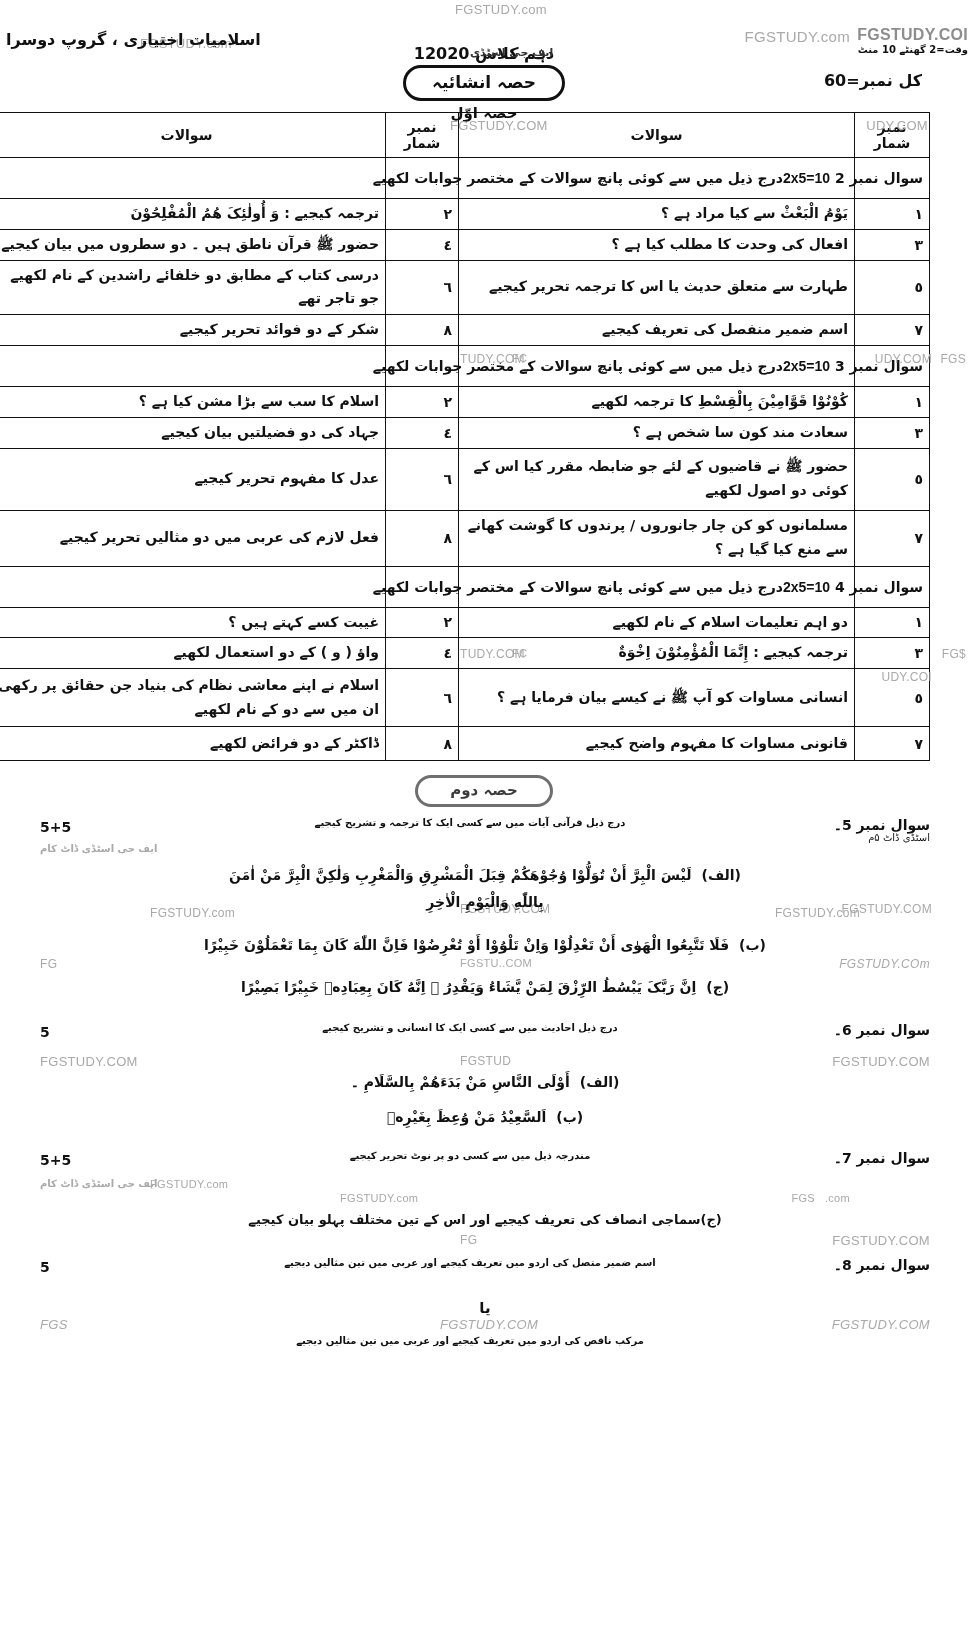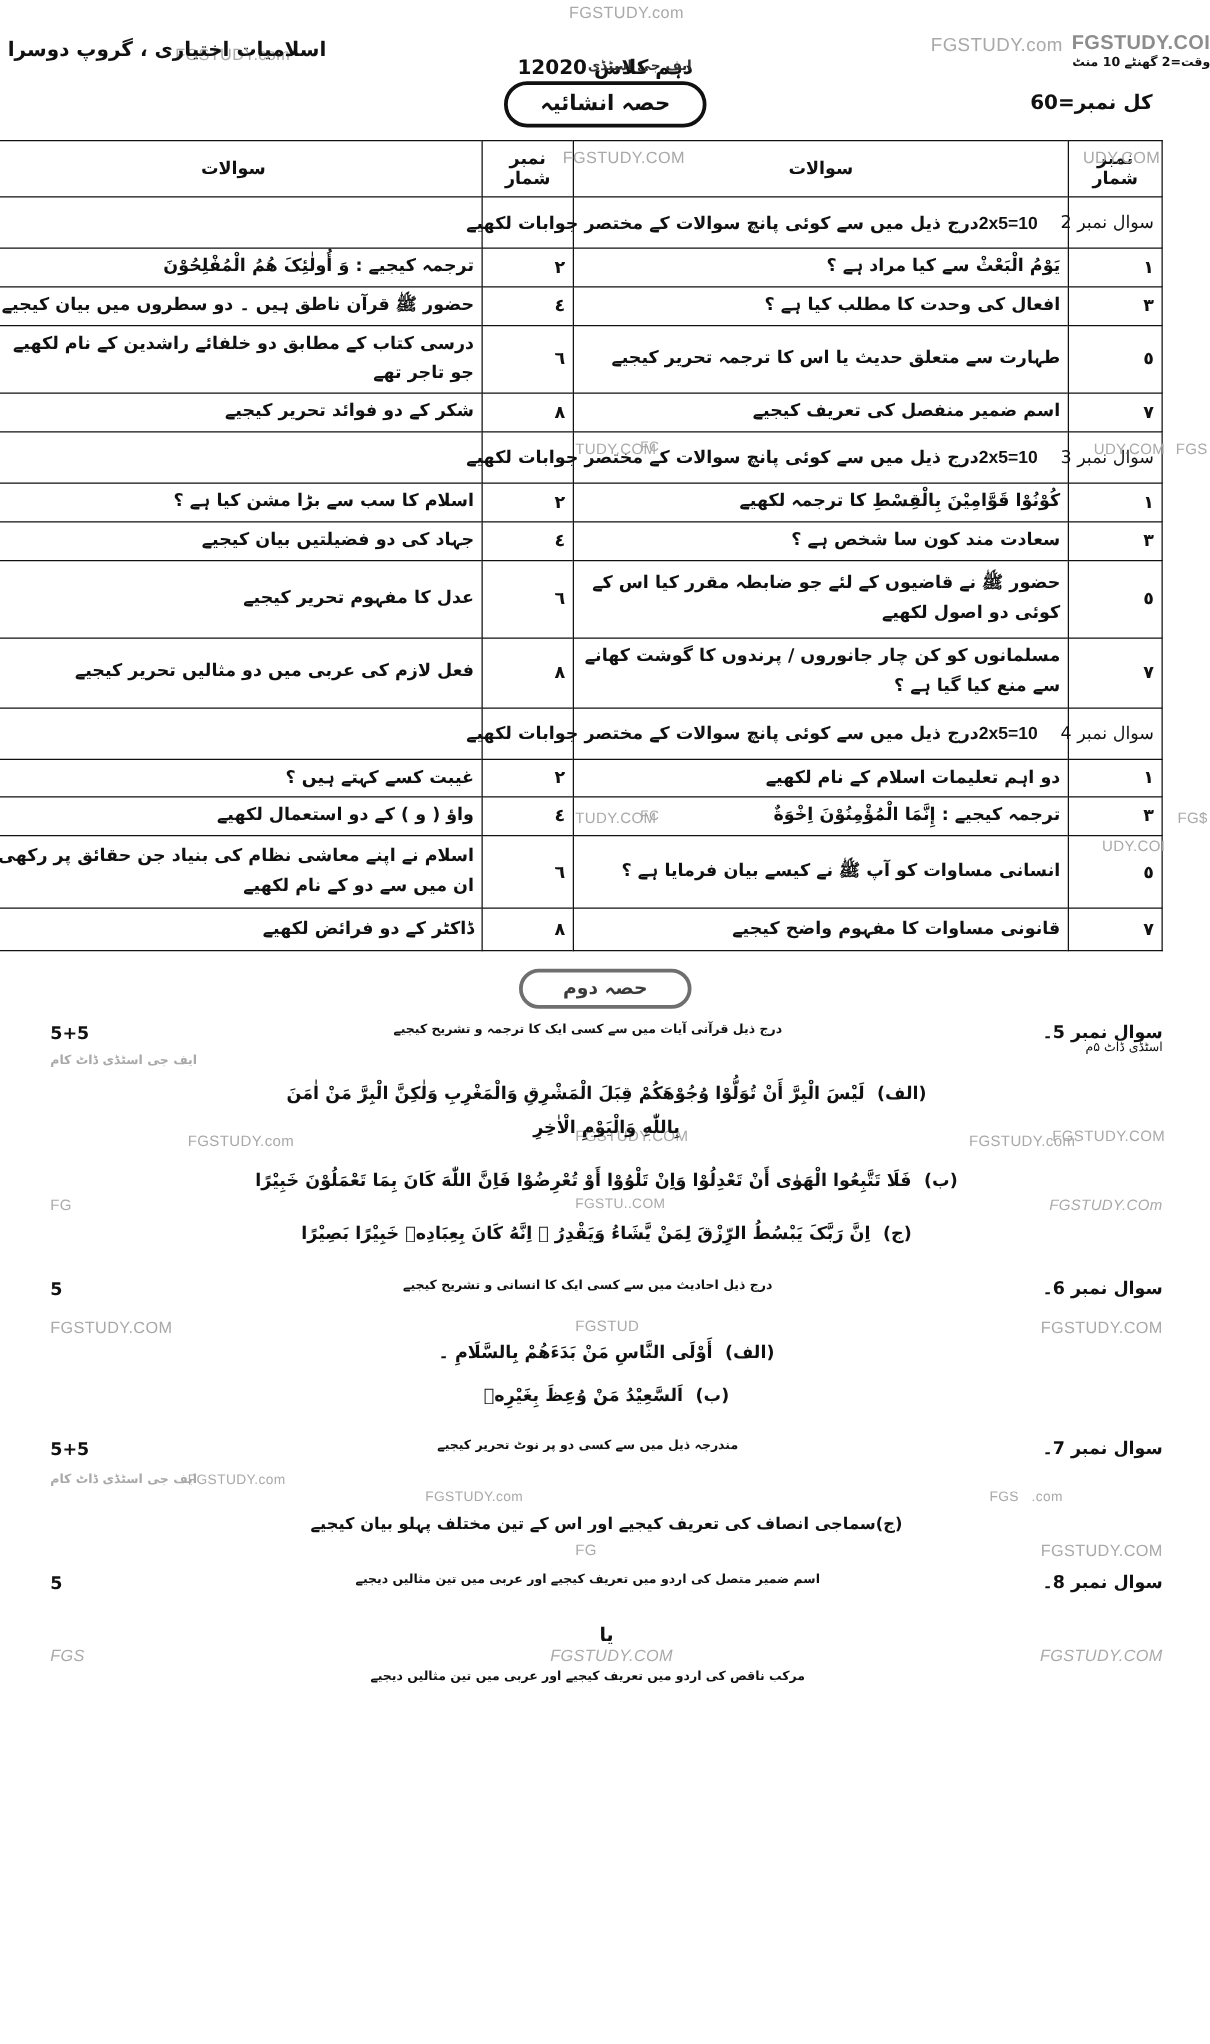--- a/index.html
+++ b/index.html
@@ -130,21 +130,21 @@
     height: 38px;
     font-weight: 700;
   }
   .hdrow-title { text-align: center; }
 
   tr.qhead td {
     height: 34px;
   }
   .qlabel {
     font-size: 15px;
-    font-weight: 400;
+    font-weight: 700;
     text-align: left;
     white-space: nowrap;
   }
   .instr {
     font-size: 14px;
     text-align: right;
     white-space: nowrap;
   }
   .instr .marks {
     font-family: "Liberation Sans", sans-serif;
@@ -252,20 +252,21 @@
   <div class="wm light" style="top:36px;left:140px;font-size:13px;">FGSTUDY.com</div>
 
   <div class="hdr-left">
     <div class="line1 urdu">وقت=2 گھنٹے 10 منٹ</div>
     <div class="line2 urdu">کل نمبر=60</div>
   </div>
 
   <div class="hdr-center">
     <div class="clsline urdu" style="margin-top:44px;">دہم کلاس 12020</div>
     <div class="pill urdu">حصہ انشائیہ</div>
+    <div class="part urdu">حصہ اوّل</div>
   </div>
 
   <div class="hdr-right">
     <div class="subj urdu">اسلامیات اختیاری ، گروپ دوسرا</div>
   </div>
 
   <div class="hdr-fg urdu">ایف جی اسٹڈی</div>
 </div>
 
 <div style="position:relative;">

